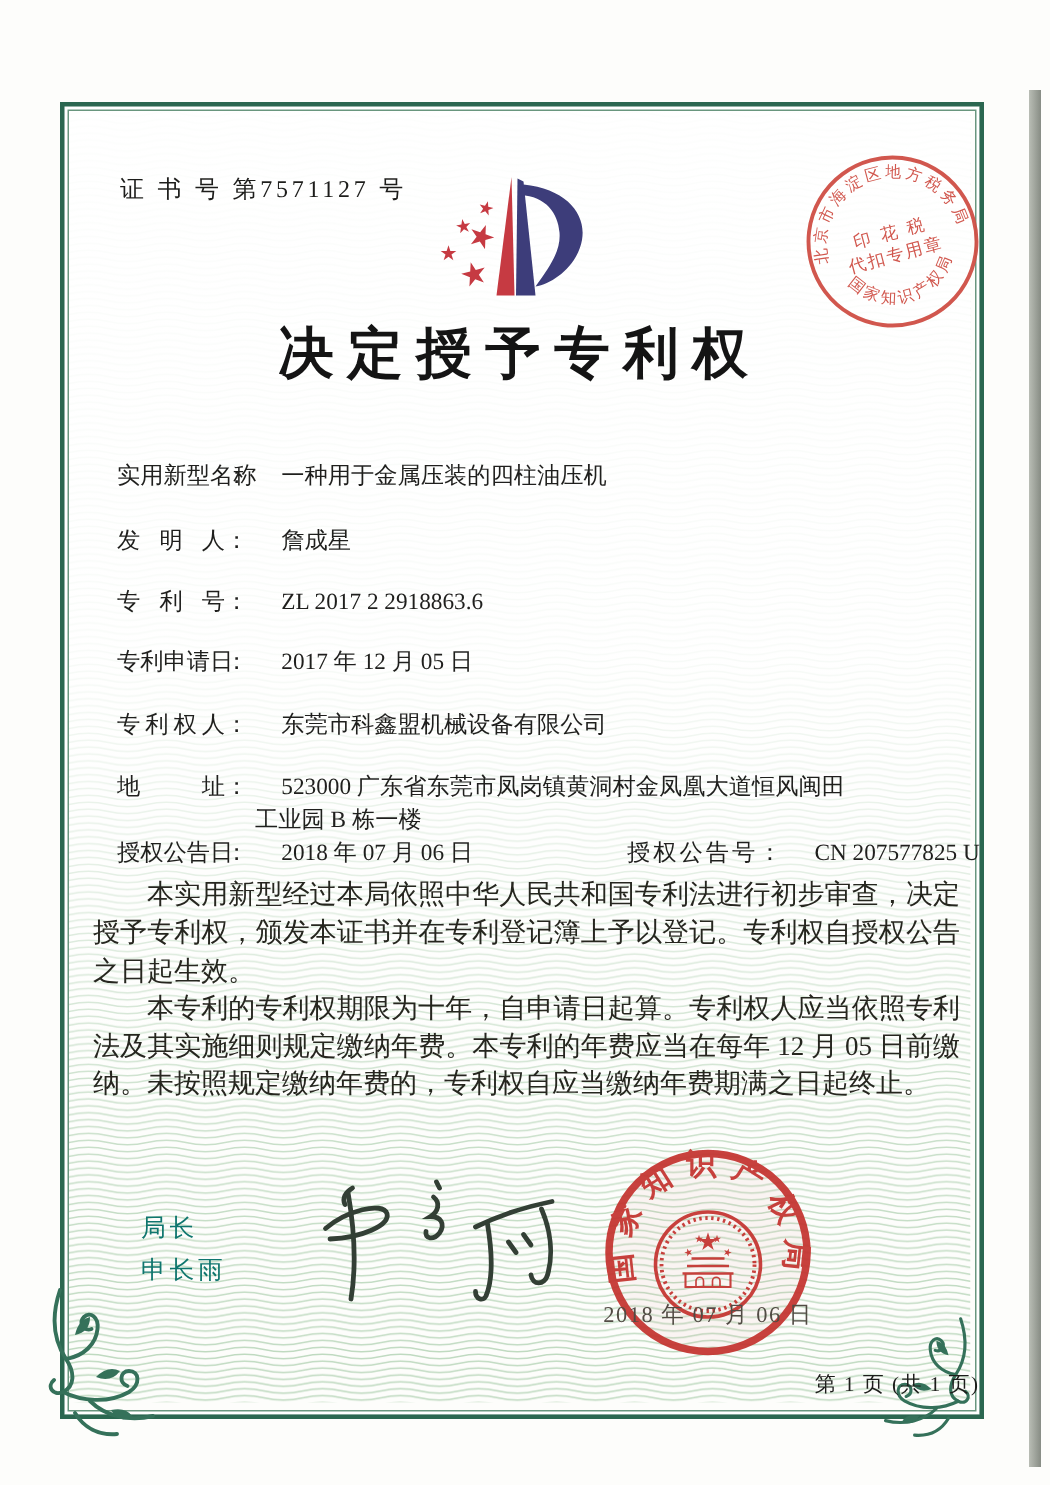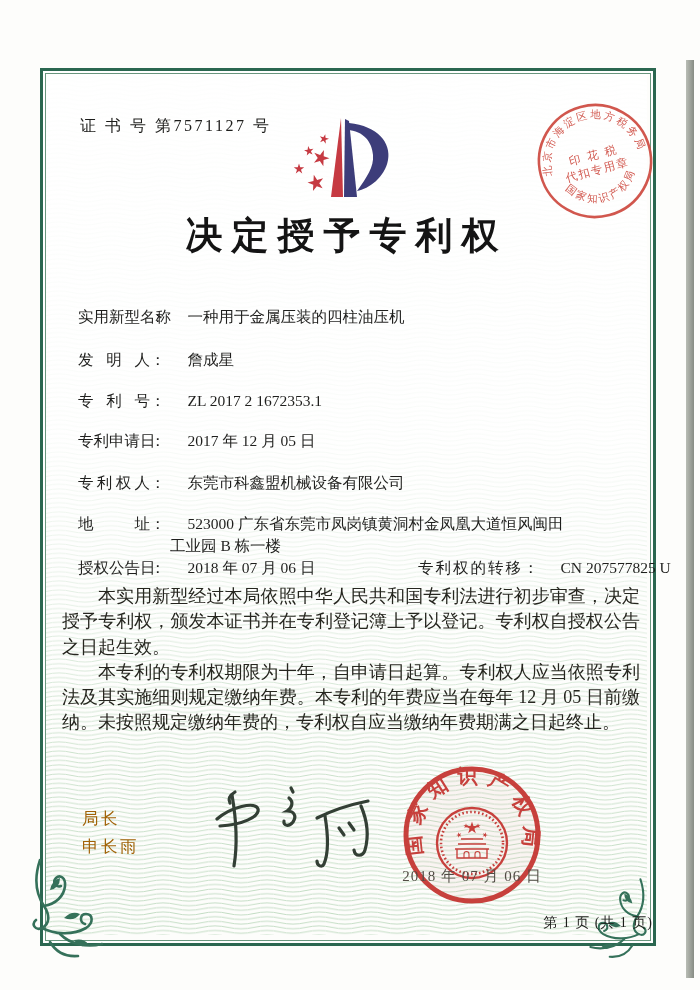--- a/index.html
+++ b/index.html
@@ -20,21 +20,21 @@
   .fields{position:absolute;left:78px;top:307px;width:564px;font-size:15.5px;color:#1f1f1d;}
   .frow{position:absolute;left:0;white-space:nowrap;}
   .flabel{display:inline-block;width:72px;text-align:justify;text-align-last:justify;vertical-align:top;}
   .fvalue{margin-left:22px;}
   .addr2{position:absolute;left:92px;top:229px;white-space:nowrap;font-family:Liberation Serif, serif;}
   .grant-no{position:absolute;left:340px;top:0;}
   .grant-label{display:inline-block;letter-spacing:2px;}
   .paras{position:absolute;left:62px;top:584px;width:578px;font-size:18px;line-height:25.3px;
          text-align:justify;color:#26261f;}
   .paras p{margin:0;text-indent:2em;}
-  .signer{position:absolute;left:82px;font-size:16.5px;letter-spacing:2.5px;color:#a16207;}
+  .signer{position:absolute;left:94px;font-size:16.5px;letter-spacing:2.5px;color:#0f766e;}
   .signer-title{top:808px;}
   .signer-name{top:836px;}
   .signature{position:absolute;left:205px;top:780px;}
   .seal{position:absolute;left:396px;top:759px;opacity:.93;}
   .flourish-left{position:absolute;left:30px;top:856px;}
   .flourish-right{position:absolute;left:578px;top:876px;transform:scaleX(-1);}
   .footer{position:absolute;left:40px;top:914px;width:613px;text-align:right;
           font-size:14px;letter-spacing:1px;}
   .scan-shadow{position:absolute;left:686px;top:60px;width:8px;height:918px;
           background:linear-gradient(90deg,#b9bdb5,#878c84);}
@@ -122,36 +122,36 @@
   <div class="title">决定授予专利权</div>
 
   <div class="fields">
     <div class="frow" style="top:0">
       <span class="flabel">实用新型名称</span><span>：</span><span class="fvalue">一种用于金属压装的四柱油压机</span>
     </div>
     <div class="frow" style="top:43px">
       <span class="flabel">发明人</span><span>：</span><span class="fvalue">詹成星</span>
     </div>
     <div class="frow" style="top:84px">
-      <span class="flabel">专利号</span><span>：</span><span class="fvalue">ZL 2017 2 1672353.1</span>
+      <span class="flabel">专利号</span><span>：</span><span class="fvalue">ZL 2017 2 2918863.6</span>
     </div>
     <div class="frow" style="top:124px">
       <span class="flabel">专利申请日</span><span>：</span><span class="fvalue">2017 年 12 月 05 日</span>
     </div>
     <div class="frow" style="top:166px">
       <span class="flabel">专利权人</span><span>：</span><span class="fvalue">东莞市科鑫盟机械设备有限公司</span>
     </div>
     <div class="frow" style="top:207px">
       <span class="flabel">地址</span><span>：</span><span class="fvalue">523000 广东省东莞市凤岗镇黄洞村金凤凰大道恒风闽田</span>
     </div>
     <div class="addr2">工业园 B 栋一楼</div>
     <div class="frow" style="top:251px">
       <span class="flabel">授权公告日</span><span>：</span><span class="fvalue">2018 年 07 月 06 日</span>
       <span class="grant-no">
-        <span class="grant-label">专利权的转移</span><span>：</span><span class="fvalue">CN 207577825 U</span>
+        <span class="grant-label">授权公告号</span><span>：</span><span class="fvalue">CN 207577825 U</span>
       </span>
     </div>
   </div>
 
   <div class="paras">
     <p>本实用新型经过本局依照中华人民共和国专利法进行初步审查，决定授予专利权，颁发本证书并在专利登记簿上予以登记。专利权自授权公告之日起生效。</p>
     <p>本专利的专利权期限为十年，自申请日起算。专利权人应当依照专利法及其实施细则规定缴纳年费。本专利的年费应当在每年 12 月 05 日前缴纳。未按照规定缴纳年费的，专利权自应当缴纳年费期满之日起终止。</p>
   </div>
 
   <div class="signer signer-title">局长</div>

